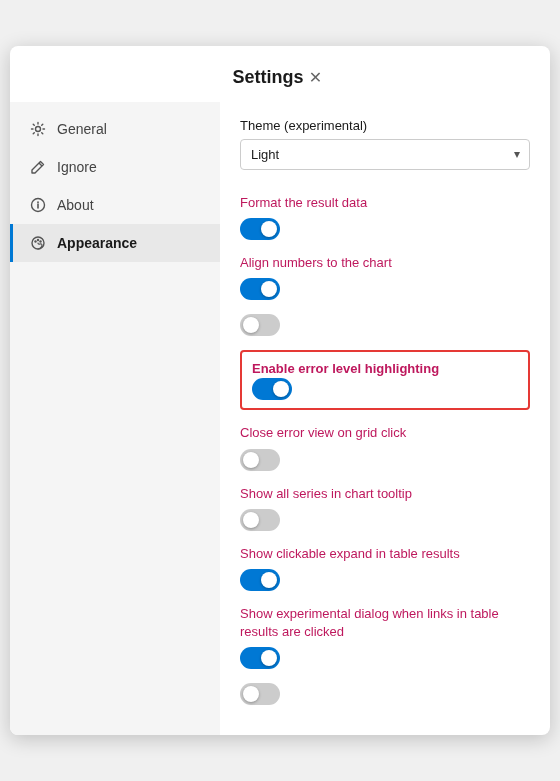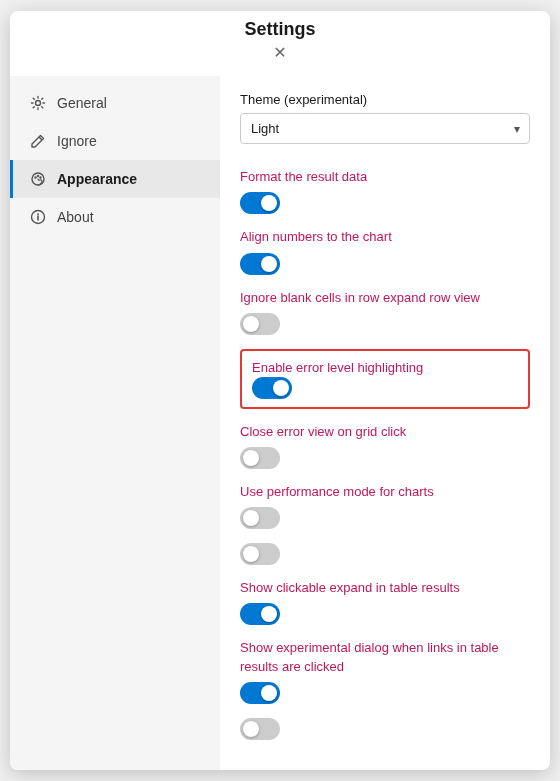--- a/index.html
+++ b/index.html
@@ -18,23 +18,22 @@
       border-radius: 8px;
       box-shadow: 0 4px 20px rgba(0,0,0,0.2);
       overflow: hidden;
       display: flex;
       flex-direction: column;
     }
     .dialog-header {
       display: flex;
       justify-content: center;
       align-items: center;
-      padding: 8px 20px 12px 20px;
+      padding: 20px 20px 12px 20px;
       border-bottom: none;
-      flex-direction: column;
     }
     .dialog-title {
       font-size: 18px;
       font-weight: 600;
       color: #1a1a1a;
     }
     .close-btn {
       background: none;
       border: none;
       cursor: pointer;
@@ -168,20 +167,21 @@
     }
     
     .highlighted-setting {
       border: 2px solid #e53935;
       border-radius: 4px;
       padding: 8px 10px;
       margin-bottom: 14px;
     }
     .highlighted-setting .setting-label {
       margin-bottom: 0;
+      font-weight: bold;
     }
     
     svg { display: block; }
   </style>
 </head>
 <body>
 
 <div class="dialog">
   <div class="dialog-header">
     <span class="dialog-title">Settings</span>
@@ -200,42 +200,42 @@
         </div>
         <div class="sidebar-item">
           <span class="sidebar-icon">
             <svg width="16" height="16" viewBox="0 0 16 16" fill="none" xmlns="http://www.w3.org/2000/svg">
       <path d="M10.5 2.5l3 3L5 14H2v-3L10.5 2.5z" stroke="#555" stroke-width="1.4" stroke-linejoin="round" fill="none"></path>
       <path d="M9 4l3 3" stroke="#555" stroke-width="1.4"></path>
     </svg>
           </span>
           <span>Ignore</span>
         </div>
+        <div class="sidebar-item">
+          <span class="sidebar-icon">
+            <svg width="16" height="16" viewBox="0 0 16 16" fill="none" xmlns="http://www.w3.org/2000/svg">
+      <circle cx="8" cy="8" r="6.5" stroke="#555" stroke-width="1.4"></circle>
+      <line x1="8" y1="7" x2="8" y2="11" stroke="#555" stroke-width="1.6" stroke-linecap="round"></line>
+      <circle cx="8" cy="5.2" r="0.9" fill="#555"></circle>
+    </svg>
+          </span>
+          <span>About</span>
+        </div>
         <div class="sidebar-item active">
           <span class="sidebar-icon">
             <svg width="16" height="16" viewBox="0 0 16 16" fill="none" xmlns="http://www.w3.org/2000/svg">
       <circle cx="8" cy="8" r="6" stroke="#555" stroke-width="1.4" fill="none"></circle>
       <circle cx="5.5" cy="6.5" r="1.2" fill="#555"></circle>
       <circle cx="8" cy="5" r="1.2" fill="#555"></circle>
       <circle cx="10.5" cy="6.5" r="1.2" fill="#555"></circle>
       <path d="M8 14 C10 14 12 12 12 10 C12 9 11 8.5 10 9 C9 9.5 8 9 8 8" stroke="#555" stroke-width="1.2" stroke-linecap="round" fill="none"></path>
     </svg>
           </span>
           <span>Appearance</span>
         </div>
-        <div class="sidebar-item">
-          <span class="sidebar-icon">
-            <svg width="16" height="16" viewBox="0 0 16 16" fill="none" xmlns="http://www.w3.org/2000/svg">
-      <circle cx="8" cy="8" r="6.5" stroke="#555" stroke-width="1.4"></circle>
-      <line x1="8" y1="7" x2="8" y2="11" stroke="#555" stroke-width="1.6" stroke-linecap="round"></line>
-      <circle cx="8" cy="5.2" r="0.9" fill="#555"></circle>
-    </svg>
-          </span>
-          <span>About</span>
-        </div>
       </div>
     <div class="content" id="content-container">
         <div class="theme-section">
           <div class="theme-label">Theme (experimental)</div>
           <div class="theme-select-wrapper"><select class="theme-select"><option value="Light">Light</option><option value="Dark">Dark</option><option value="System">System</option></select><span class="select-arrow">▾</span></div>
         </div>
         <div class="setting-group">
           <div class="setting-label">Format the result data</div>
           <div class="toggle-container">
             <label class="toggle">
@@ -249,21 +249,20 @@
           <div class="setting-label">Align numbers to the chart</div>
           <div class="toggle-container">
             <label class="toggle">
               <div class="toggle-track on">
                 <div class="toggle-thumb"></div>
               </div>
             </label>
           </div>
         </div>
         <div class="setting-group">
-          <div class="setting-label">Ignore blank cells in row expand row view</div>
           <div class="toggle-container">
             <label class="toggle">
               <div class="toggle-track">
                 <div class="toggle-thumb"></div>
               </div>
             </label>
           </div>
         </div>
         <div class="highlighted-setting">
           <div class="setting-label">Enable error level highlighting</div>
@@ -279,30 +278,21 @@
           <div class="setting-label">Close error view on grid click</div>
           <div class="toggle-container">
             <label class="toggle">
               <div class="toggle-track">
                 <div class="toggle-thumb"></div>
               </div>
             </label>
           </div>
         </div>
         <div class="setting-group">
-          <div class="setting-label">Use performance mode for charts</div>
-          <div class="toggle-container">
-            <label class="toggle">
-              <div class="toggle-track">
-                <div class="toggle-thumb"></div>
-              </div>
-            </label>
-          </div>
-        </div>
-        <div class="setting-group">
+          <div class="setting-label">Show all series in chart tooltip</div>
           <div class="toggle-container">
             <label class="toggle">
               <div class="toggle-track">
                 <div class="toggle-thumb"></div>
               </div>
             </label>
           </div>
         </div>
         <div class="setting-group">
           <div class="setting-label">Show clickable expand in table results</div>

